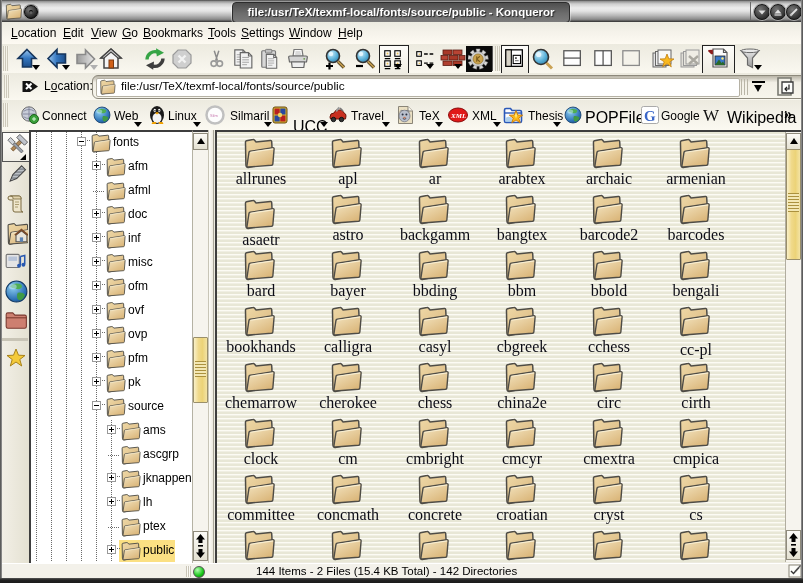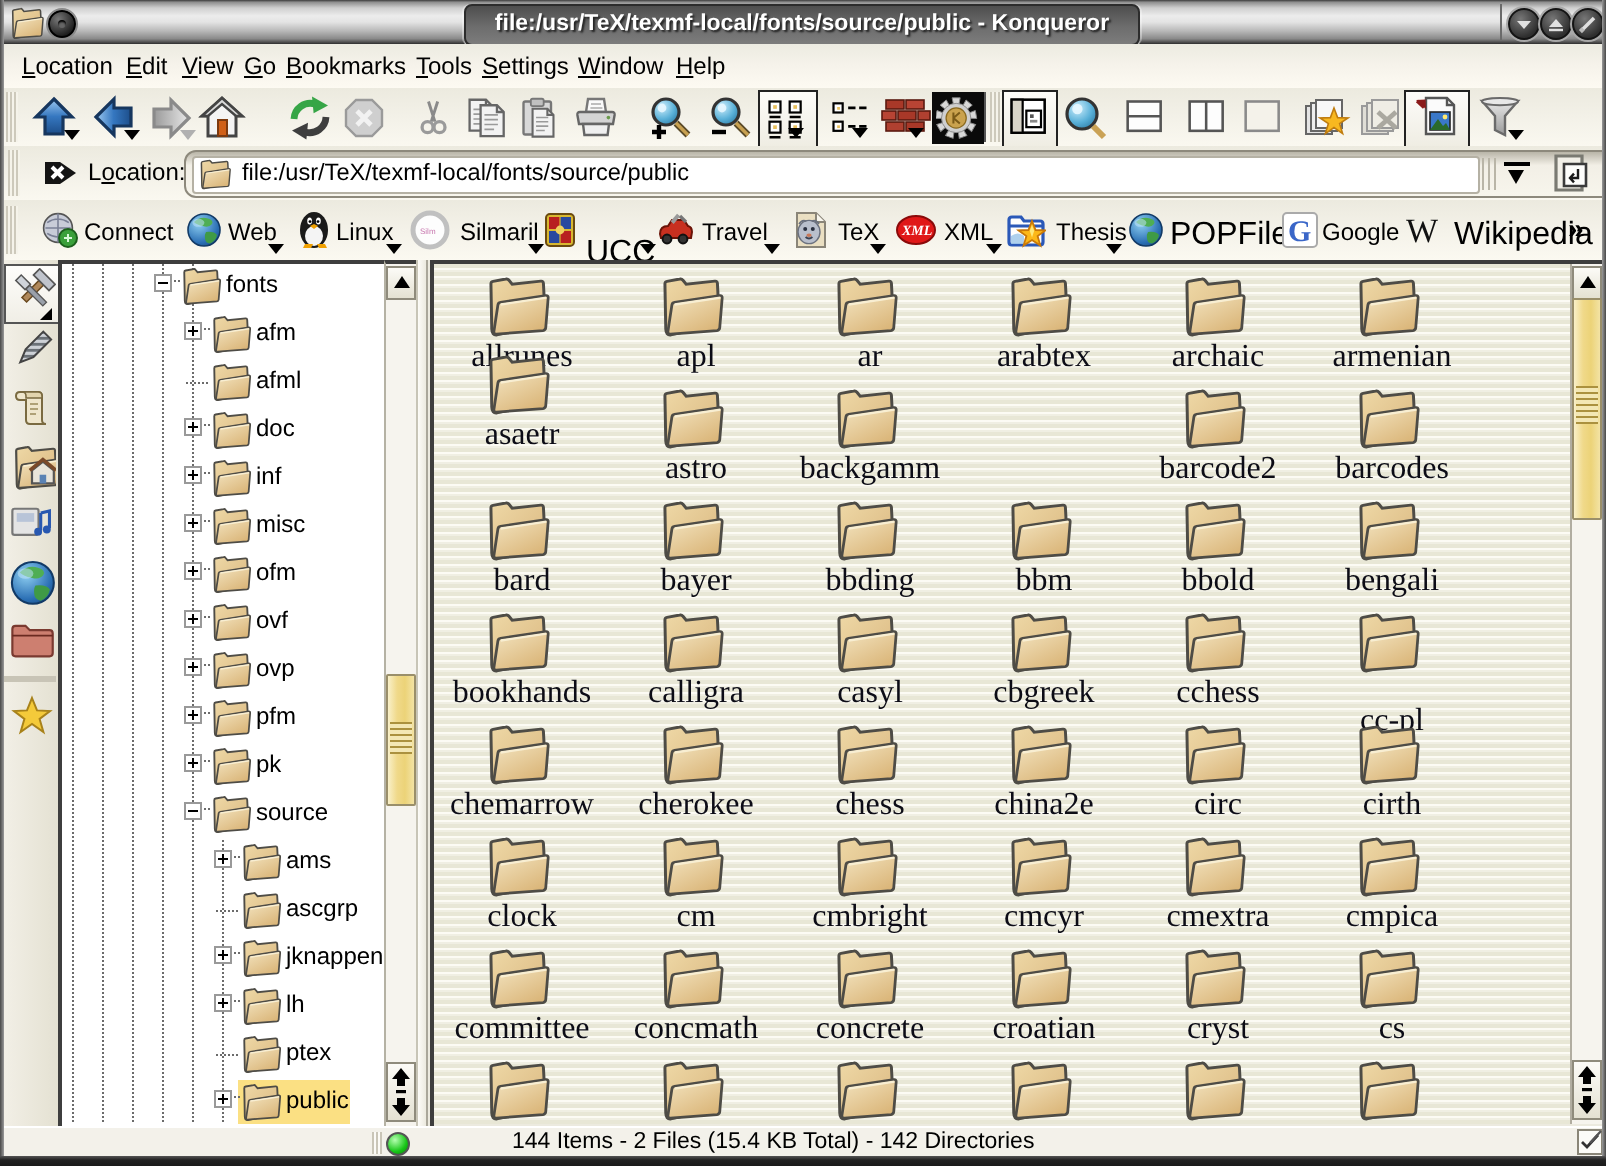--- a/index.html
+++ b/index.html
@@ -636,38 +636,44 @@
               <use href="#folder"></use>
             </svg>
             <div style="margin-top:1px">archaic</div>
           </div>
           <div class="fitem" style="left:435px;top:7px">
             <svg width="34" height="32" viewBox="0 0 32 30">
               <use href="#folder"></use>
             </svg>
             <div style="margin-top:1px">armenian</div>
           </div>
-          <div class="fitem" style="left:0px;top:46px">
+          <div class="fitem" style="left:0px;top:68px">
             <svg width="34" height="32" viewBox="0 0 32 30">
               <use href="#folder"></use>
             </svg>
             <div style="margin-top:1px">asaetr</div>
           </div>
           <div class="fitem" style="left:87px;top:63px">
             <svg width="34" height="32" viewBox="0 0 32 30">
               <use href="#folder"></use>
             </svg>
             <div style="margin-top:1px">astro</div>
           </div>
           <div class="fitem" style="left:174px;top:63px">
             <svg width="34" height="32" viewBox="0 0 32 30">
               <use href="#folder"></use>
             </svg>
             <div style="margin-top:1px">backgamm</div>
           </div>
+          <div class="fitem" style="left:261px;top:63px">
+            <svg width="34" height="32" viewBox="0 0 32 30">
+              <use href="#folder"></use>
+            </svg>
+            <div style="margin-top:1px">bangtex</div>
+          </div>
           <div class="fitem" style="left:348px;top:63px">
             <svg width="34" height="32" viewBox="0 0 32 30">
               <use href="#folder"></use>
             </svg>
             <div style="margin-top:1px">barcode2</div>
           </div>
           <div class="fitem" style="left:435px;top:63px">
             <svg width="34" height="32" viewBox="0 0 32 30">
               <use href="#folder"></use>
             </svg>
@@ -736,21 +742,21 @@
           <div class="fitem" style="left:348px;top:175px">
             <svg width="34" height="32" viewBox="0 0 32 30">
               <use href="#folder"></use>
             </svg>
             <div style="margin-top:1px">cchess</div>
           </div>
           <div class="fitem" style="left:435px;top:175px">
             <svg width="34" height="32" viewBox="0 0 32 30">
               <use href="#folder"></use>
             </svg>
-            <div style="margin-top:15px">cc-pl</div>
+            <div style="margin-top:4px">cc-pl</div>
           </div>
           <div class="fitem" style="left:0px;top:231px">
             <svg width="34" height="32" viewBox="0 0 32 30">
               <use href="#folder"></use>
             </svg>
             <div style="margin-top:1px">chemarrow</div>
           </div>
           <div class="fitem" style="left:87px;top:231px">
             <svg width="34" height="32" viewBox="0 0 32 30">
               <use href="#folder"></use>

